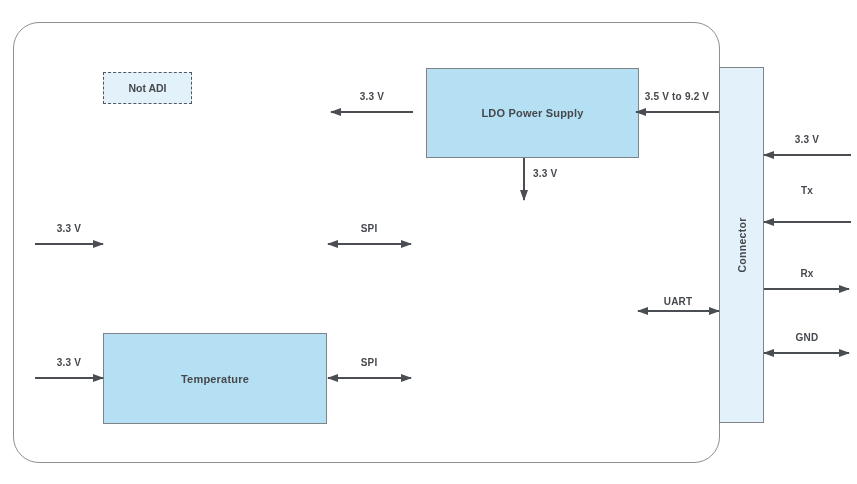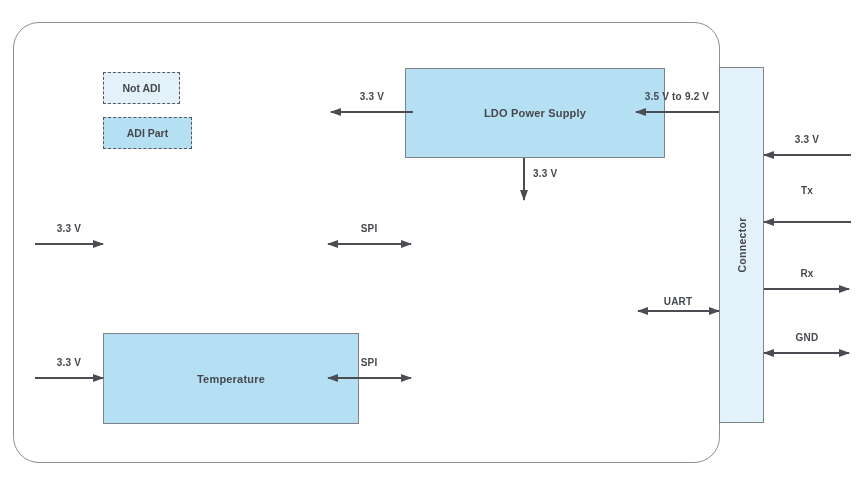--- a/index.html
+++ b/index.html
@@ -54,31 +54,28 @@
   .watermark{position:absolute;left:661px;top:454px;font-size:21.5px;
              color:var(--watermark);letter-spacing:.5px;white-space:nowrap;}
 </style>
 </head>
 <body>
 
 <div class="canvas">
 
   <div class="board"></div>
 
-  <div class="legend-box light" style="left:103px;top:72px;width:77px;height:32px">
+  <div class="legend-box light" style="left:103px;top:72px;width:89px;height:32px">
     <span class="blabel">Not ADI</span>
   </div>
-  <div class="legend-box blue" style="left:103px;top:117px;width:89px;height:32px">
-    <span class="blabel">ADI Part</span>
-  </div>
 
-  <div class="block" style="left:405px;top:68px;width:260px;height:90px">
+  <div class="block" style="left:426px;top:68px;width:213px;height:90px">
     <span class="blabel">LDO Power Supply</span>
   </div>
-  <div class="block" style="left:103px;top:333px;width:256px;height:91px">
+  <div class="block" style="left:103px;top:333px;width:224px;height:91px">
     <span class="blabel">Temperature</span>
   </div>
 
   <div class="connector">
     <span class="vlabel">Connector</span>
   </div>
 
   <div class="hline" style="left:331px;top:111px;width:82px">
     <span class="ah l"></span>
   </div>

